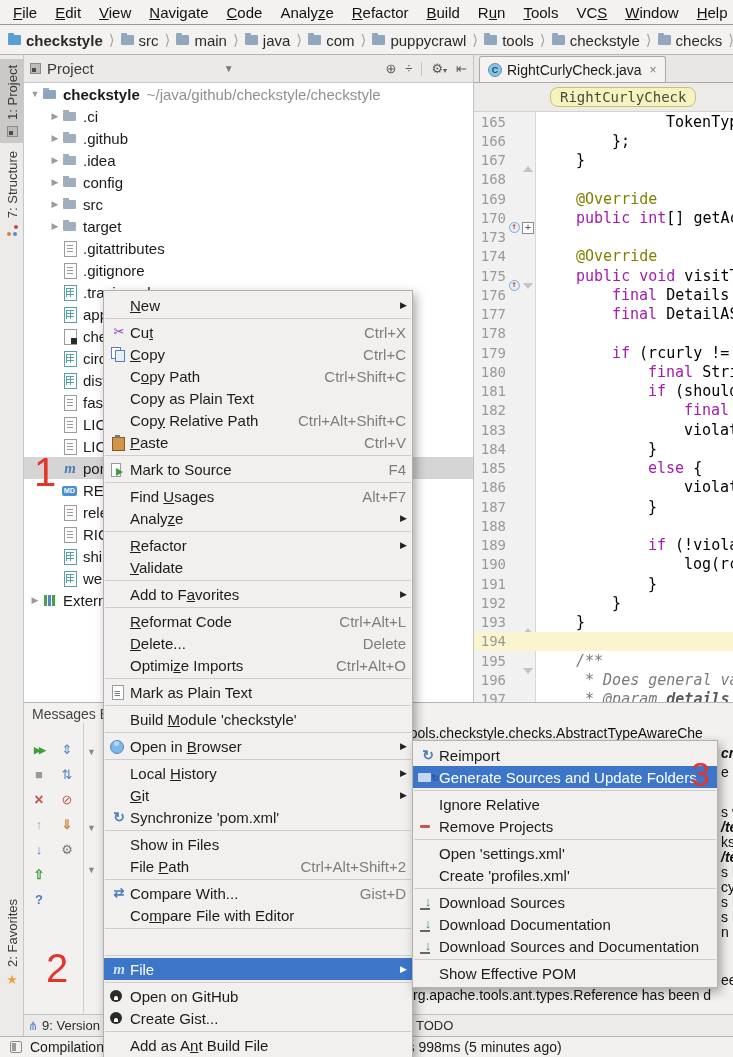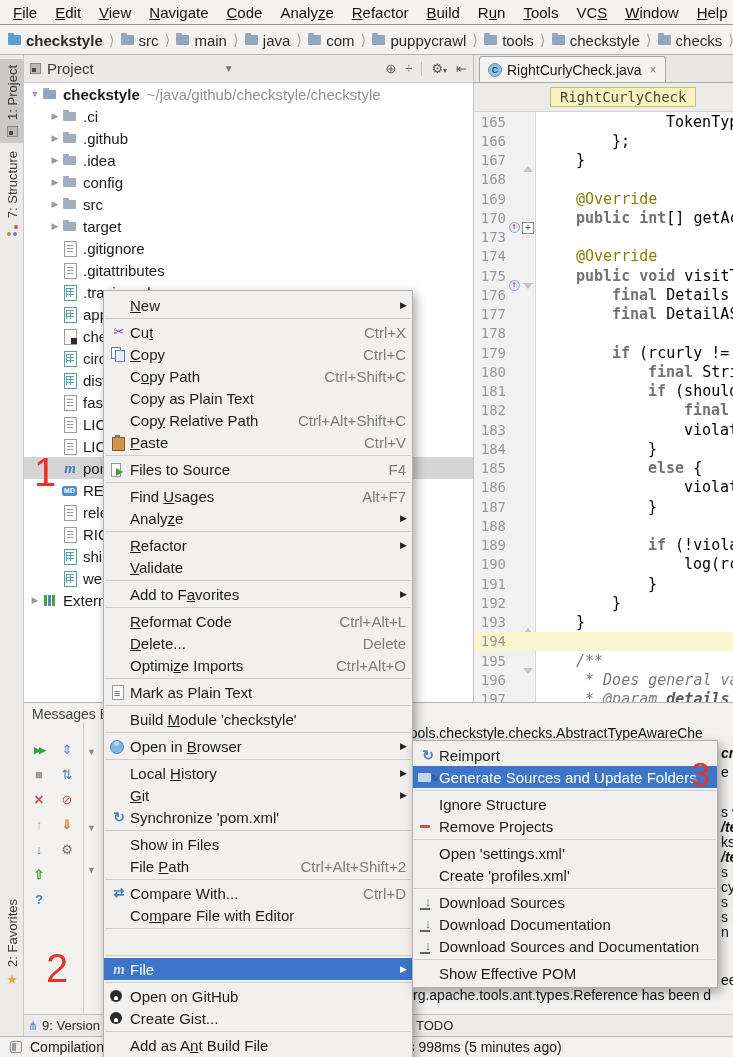--- a/index.html
+++ b/index.html
@@ -67,35 +67,35 @@
   .ic-file-md::before { content:"MD"; position:absolute; left:0; top:4px; width:15px; height:10px; background:#4C8FCC; color:#fff; border-radius:2px; font-size:7px; font-weight:bold; text-align:center; line-height:10px; }
   .ic-external-libs::before { content:""; position:absolute; left:2px; top:3px; width:3px; height:11px; background:#4AA04A; box-shadow:4px 0 0 #5188C2, 8px 0 0 #4AA04A; }
 
   
   #editor { position:absolute; left:474px; top:55px; width:259px; height:647px; background:#fff; }
   #tabbar { height:28px; background:#E9E7E5; border-bottom:1px solid #ABA9A7; display:flex; align-items:flex-end; }
   .etab { height:26px; margin-left:5px; background:#F5F3F2; border:1px solid #ABA9A7; border-bottom:none; border-radius:3px 3px 0 0; display:flex; align-items:center; padding:0 8px; font-size:14px; }
   .class-icon { width:14px; height:14px; border-radius:50%; background:#8CC1E0; border:1px solid #5E93B5; color:#124E74; font-size:9px; font-weight:bold; text-align:center; line-height:13px; margin-right:5px; }
   .tab-close { color:#7a7a7a; font-size:12px; margin-left:8px; }
   #crumbbar { height:29px; background:#EDEBE9; border-bottom:1px solid #D5D3D1; display:flex; align-items:center; }
-  #crumb-box { margin-left:76px; font-family:"DejaVu Sans Mono",monospace; font-size:14px; color:#4a4a3a; background:#F7F3C0; border:1px solid #C9C070; border-radius:0; padding:1px 9px; }
+  #crumb-box { margin-left:76px; font-family:"DejaVu Sans Mono",monospace; font-size:14px; color:#4a4a3a; background:#F7F3C0; border:1px solid #C9C070; border-radius:8px; padding:1px 9px; }
   #code { position:relative; height:590px; overflow:hidden; font-family:"DejaVu Sans Mono",monospace; font-size:15px; }
   #code::before { content:""; position:absolute; left:0; top:0; bottom:0; width:61px; background:#F1F1F1; border-right:1px solid #D7D7D7; }
   .cl { position:relative; height:19.25px; display:flex; align-items:center; white-space:pre; }
   .cl.cur { background:#FBF5CF; }
   .ln { width:34px; flex:0 0 34px; text-align:right; color:#999; font-size:14px; padding-right:2px; }
   .ovs { width:13px; flex:0 0 13px; position:relative; }
   .ovs.ov::before { content:""; position:absolute; left:1px; top:4px; width:9px; height:9px; border-radius:50%; background:#E3EDF9; border:1px solid #87A9CE; }
   .ovs.ov::after { content:"↑"; position:absolute; left:3.5px; top:3px; font-size:9px; color:#C05048; font-weight:bold; }
   .folds { width:14px; flex:0 0 14px; position:relative; }
   .f-up::before { content:""; position:absolute; left:2px; top:6px; border-left:5px solid transparent; border-right:5px solid transparent; border-bottom:6px solid #C4C4C4; }
   .f-down::before { content:""; position:absolute; left:2px; top:7px; border-left:5px solid transparent; border-right:5px solid transparent; border-top:6px solid #C4C4C4; }
   .f-plus::before { content:"+"; position:absolute; left:1px; top:4px; width:10px; height:10px; border:1px solid #8a8a8a; background:#fff; color:#555; font-size:10px; line-height:9px; text-align:center; }
   .codetxt { padding-left:5px; }
-  .seg-kw { color:#737373; font-weight:bold; }
+  .seg-kw { color:#a21caf; font-weight:normal; }
   .seg-pl { color:#000; }
   .seg-ann { color:#808000; }
   .seg-cm { color:#7A7A7A; font-style:italic; }
   .seg-cmb { color:#5a5a5a; font-style:italic; font-weight:bold; }
 
   
   #messages { position:absolute; left:24px; top:702px; width:709px; height:312px; background:#F2F1F0; border-top:1px solid #B7B5B3; }
   #msg-title { position:absolute; left:8px; top:3px; width:72px; overflow:hidden; white-space:nowrap; font-size:14px; color:#444; }
   #msg-toolbar { position:absolute; left:0; top:20px; bottom:0; width:60px; border-right:1px solid #D0CECD; }
   .mtb { position:absolute; width:18px; height:18px; text-align:center; font-size:13px; line-height:18px; }
@@ -295,26 +295,26 @@
         <span class="t-label">src</span>
       </div>
       <div class="trow" style="padding-left: 24px;">
         <span class="t-arrow">▶</span>
         <i class="ic ic-folder t-icon"></i>
         <span class="t-label">target</span>
       </div>
       <div class="trow" style="padding-left: 24px;">
         <span class="t-arrow"></span>
         <i class="ic ic-file-text t-icon"></i>
+        <span class="t-label">.gitattributes</span>
+      </div>
+      <div class="trow" style="padding-left: 24px;">
+        <span class="t-arrow"></span>
+        <i class="ic ic-file-text t-icon"></i>
         <span class="t-label">.gitignore</span>
-      </div>
-      <div class="trow" style="padding-left: 24px;">
-        <span class="t-arrow"></span>
-        <i class="ic ic-file-text t-icon"></i>
-        <span class="t-label">.gitattributes</span>
       </div>
       <div class="trow" style="padding-left: 24px;">
         <span class="t-arrow"></span>
         <i class="ic ic-file-yml t-icon"></i>
         <span class="t-label">.travis.yml</span>
       </div>
       <div class="trow" style="padding-left: 24px;">
         <span class="t-arrow"></span>
         <i class="ic ic-file-yml t-icon"></i>
         <span class="t-label">appveyor.yml</span>
@@ -516,21 +516,21 @@
       <span class="mi-short">Ctrl+Alt+Shift+C</span>
     </div>
     <div class="mi">
       <span class="mi-ic g-paste"></span>
       <span class="mi-label"><u>P</u>aste</span>
       <span class="mi-short">Ctrl+V</span>
     </div>
     <div class="msep"></div>
     <div class="mi">
       <span class="mi-ic g-jump"></span>
-      <span class="mi-label">Files to Source</span>
+      <span class="mi-label">Mark to Source</span>
       <span class="mi-short">F4</span>
     </div>
     <div class="msep"></div>
     <div class="mi">
       <span class="mi-ic"></span>
       <span class="mi-label">Find <u>U</u>sages</span>
       <span class="mi-short">Alt+F7</span>
     </div>
     <div class="mi">
       <span class="mi-ic"></span>
@@ -607,21 +607,21 @@
     </div>
     <div class="mi">
       <span class="mi-ic"></span>
       <span class="mi-label">File <u>P</u>ath</span>
       <span class="mi-short">Ctrl+Alt+Shift+2</span>
     </div>
     <div class="msep"></div>
     <div class="mi">
       <span class="mi-ic g-compare"></span>
       <span class="mi-label">Compare With...</span>
-      <span class="mi-short">Ctrl+D</span>
+      <span class="mi-short">Gist+D</span>
     </div>
     <div class="mi">
       <span class="mi-ic"></span>
       <span class="mi-label">Co<u>m</u>pare File with Editor</span>
     </div>
     <div class="msep"></div>
     <div class="mi">
       <span class="mi-ic"></span>
     </div>
     <div class="msep"></div>
@@ -650,21 +650,21 @@
       <span class="mi-ic g-sync"></span>
       <span class="mi-label">Reimport</span>
     </div>
     <div class="mi sel">
       <span class="mi-ic g-gen-sources"></span>
       <span class="mi-label">Generate Sources and Update Folders</span>
     </div>
     <div class="msep"></div>
     <div class="mi">
       <span class="mi-ic"></span>
-      <span class="mi-label">Ignore Structure</span>
+      <span class="mi-label">Ignore Relative</span>
     </div>
     <div class="mi">
       <span class="mi-ic g-remove"></span>
       <span class="mi-label">Remove Projects</span>
     </div>
     <div class="msep"></div>
     <div class="mi">
       <span class="mi-ic"></span>
       <span class="mi-label">Open 'settings.xml'</span>
     </div>

